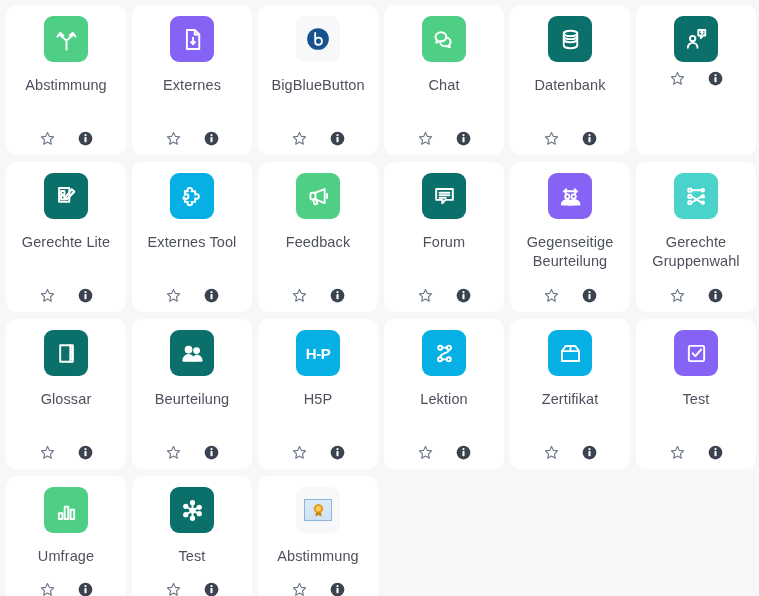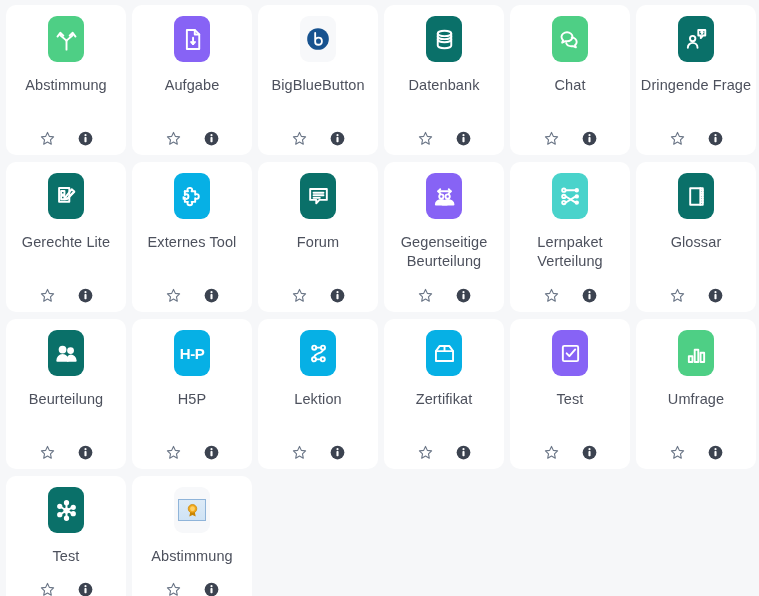--- a/index.html
+++ b/index.html
@@ -22,21 +22,21 @@
     border-radius: 10px;
     padding: 11px 4px 8px 4px;
     display: flex;
     flex-direction: column;
     align-items: center;
     min-height: 150px;
     cursor: pointer;
   }
   .card.short { min-height: 130px; }
   .icon-wrap {
-    width: 36px; height: 46px;
+    width: 44px; height: 46px;
     border-radius: 9px;
     display: flex; align-items: center; justify-content: center;
     flex: 0 0 auto;
   }
   .icon-wrap svg { display: block; }
   .label {
     margin-top: 14px;
     font-size: 14.5px;
     line-height: 19px;
     color: #4d515d;
@@ -103,21 +103,21 @@
         <span>
           <svg width="27" height="27" viewBox="0 0 24 24" fill="none" stroke="#fff" stroke-width="1.7" stroke-linecap="round" stroke-linejoin="round">
             <path d="M7 3.5h7l4 4v13H7z"></path>
             <path d="M14 3.5v4h4"></path>
             <path d="M12.5 10.5v5.5"></path>
             <path d="M12.5 16 L10.8 14.2"></path>
             <path d="M12.5 16 L14.2 14.2"></path>
           </svg>
         </span>
       </div>
-      <div class="label">Aufgabe</div>
+      <div class="label">Externes</div>
       <div class="actions">
         <span class="act star" title="star-outline"><svg viewBox="0 0 24 24" fill="none" stroke="#6b7687" stroke-width="1.6" stroke-linejoin="round">
             <path d="M12 3.4l2.6 5.6 6 .75-4.4 4.2 1.15 6.05L12 17.1l-5.35 2.9L7.8 13.95 3.4 9.75l6-.75z"></path>
           </svg></span>
         <span class="act info" title="info-circle"><svg viewBox="0 0 24 24">
             <circle cx="12" cy="12" r="11" fill="#3c4350"></circle>
             <circle cx="12" cy="6.6" r="1.7" fill="#fff"></circle>
             <rect x="10.3" y="9.6" width="3.4" height="8.4" rx="1.1" fill="#fff"></rect>
           </svg></span>
       </div>
@@ -125,20 +125,41 @@
     <div class="card">
       <div class="icon-wrap" style="background:#f7f8fa">
         <span>
           <svg width="26" height="26" viewBox="0 0 24 24">
             <circle cx="12" cy="12" r="10" fill="#17528f"></circle>
             <path d="M9.4 6.5v8.2c0 1.6 1.3 2.6 2.9 2.6 1.9 0 3.3-1.4 3.3-3.3s-1.4-3.2-3.2-3.2c-.9 0-1.6.3-2.1.8" fill="none" stroke="#fff" stroke-width="1.7" stroke-linecap="round"></path>
           </svg>
         </span>
       </div>
       <div class="label">BigBlueButton</div>
+      <div class="actions">
+        <span class="act star" title="star-outline"><svg viewBox="0 0 24 24" fill="none" stroke="#6b7687" stroke-width="1.6" stroke-linejoin="round">
+            <path d="M12 3.4l2.6 5.6 6 .75-4.4 4.2 1.15 6.05L12 17.1l-5.35 2.9L7.8 13.95 3.4 9.75l6-.75z"></path>
+          </svg></span>
+        <span class="act info" title="info-circle"><svg viewBox="0 0 24 24">
+            <circle cx="12" cy="12" r="11" fill="#3c4350"></circle>
+            <circle cx="12" cy="6.6" r="1.7" fill="#fff"></circle>
+            <rect x="10.3" y="9.6" width="3.4" height="8.4" rx="1.1" fill="#fff"></rect>
+          </svg></span>
+      </div>
+    </div>
+    <div class="card">
+      <div class="icon-wrap" style="background:#4ecf85">
+        <span>
+          <svg width="27" height="27" viewBox="0 0 24 24" fill="none" stroke="#fff" stroke-width="1.7" stroke-linecap="round" stroke-linejoin="round">
+            <path d="M4 9.6c0-2.2 2.2-4 4.9-4s4.9 1.8 4.9 4-2.2 4-4.9 4c-.5 0-1-.05-1.4-.15L4.6 14.8l.8-2.2C4.5 11.85 4 10.8 4 9.6z"></path>
+            <path d="M13.1 10.2c2.5.25 4.4 1.95 4.4 4 0 1.1-.55 2.1-1.45 2.8l.75 2-2.6-1.15c-.45.1-.9.15-1.4.15-2.2 0-4.05-1.2-4.65-2.85"></path>
+          </svg>
+        </span>
+      </div>
+      <div class="label">Chat</div>
       <div class="actions">
         <span class="act star" title="star-outline"><svg viewBox="0 0 24 24" fill="none" stroke="#6b7687" stroke-width="1.6" stroke-linejoin="round">
             <path d="M12 3.4l2.6 5.6 6 .75-4.4 4.2 1.15 6.05L12 17.1l-5.35 2.9L7.8 13.95 3.4 9.75l6-.75z"></path>
           </svg></span>
         <span class="act info" title="info-circle"><svg viewBox="0 0 24 24">
             <circle cx="12" cy="12" r="11" fill="#3c4350"></circle>
             <circle cx="12" cy="6.6" r="1.7" fill="#fff"></circle>
             <rect x="10.3" y="9.6" width="3.4" height="8.4" rx="1.1" fill="#fff"></rect>
           </svg></span>
       </div>
@@ -148,41 +169,20 @@
         <span>
           <svg width="27" height="27" viewBox="0 0 24 24" fill="none" stroke="#fff" stroke-width="1.7" stroke-linecap="round" stroke-linejoin="round">
             <ellipse cx="12" cy="6.6" rx="6" ry="2.4"></ellipse>
             <path d="M6 6.6v10.8c0 1.3 2.7 2.4 6 2.4s6-1.1 6-2.4V6.6"></path>
             <path d="M6 12c0 1.3 2.7 2.4 6 2.4s6-1.1 6-2.4"></path>
             <path d="M6 9.3c0 1.3 2.7 2.4 6 2.4s6-1.1 6-2.4"></path>
           </svg>
         </span>
       </div>
       <div class="label">Datenbank</div>
-      <div class="actions">
-        <span class="act star" title="star-outline"><svg viewBox="0 0 24 24" fill="none" stroke="#6b7687" stroke-width="1.6" stroke-linejoin="round">
-            <path d="M12 3.4l2.6 5.6 6 .75-4.4 4.2 1.15 6.05L12 17.1l-5.35 2.9L7.8 13.95 3.4 9.75l6-.75z"></path>
-          </svg></span>
-        <span class="act info" title="info-circle"><svg viewBox="0 0 24 24">
-            <circle cx="12" cy="12" r="11" fill="#3c4350"></circle>
-            <circle cx="12" cy="6.6" r="1.7" fill="#fff"></circle>
-            <rect x="10.3" y="9.6" width="3.4" height="8.4" rx="1.1" fill="#fff"></rect>
-          </svg></span>
-      </div>
-    </div>
-    <div class="card">
-      <div class="icon-wrap" style="background:#4ecf85">
-        <span>
-          <svg width="27" height="27" viewBox="0 0 24 24" fill="none" stroke="#fff" stroke-width="1.7" stroke-linecap="round" stroke-linejoin="round">
-            <path d="M4 9.6c0-2.2 2.2-4 4.9-4s4.9 1.8 4.9 4-2.2 4-4.9 4c-.5 0-1-.05-1.4-.15L4.6 14.8l.8-2.2C4.5 11.85 4 10.8 4 9.6z"></path>
-            <path d="M13.1 10.2c2.5.25 4.4 1.95 4.4 4 0 1.1-.55 2.1-1.45 2.8l.75 2-2.6-1.15c-.45.1-.9.15-1.4.15-2.2 0-4.05-1.2-4.65-2.85"></path>
-          </svg>
-        </span>
-      </div>
-      <div class="label">Chat</div>
       <div class="actions">
         <span class="act star" title="star-outline"><svg viewBox="0 0 24 24" fill="none" stroke="#6b7687" stroke-width="1.6" stroke-linejoin="round">
             <path d="M12 3.4l2.6 5.6 6 .75-4.4 4.2 1.15 6.05L12 17.1l-5.35 2.9L7.8 13.95 3.4 9.75l6-.75z"></path>
           </svg></span>
         <span class="act info" title="info-circle"><svg viewBox="0 0 24 24">
             <circle cx="12" cy="12" r="11" fill="#3c4350"></circle>
             <circle cx="12" cy="6.6" r="1.7" fill="#fff"></circle>
             <rect x="10.3" y="9.6" width="3.4" height="8.4" rx="1.1" fill="#fff"></rect>
           </svg></span>
       </div>
@@ -192,21 +192,20 @@
         <span>
           <svg width="27" height="27" viewBox="0 0 24 24" fill="none" stroke="#fff" stroke-width="1.7" stroke-linecap="round" stroke-linejoin="round">
             <circle cx="8.6" cy="11.2" r="2.4"></circle>
             <path d="M4.3 19.3c0-2.6 1.9-4.3 4.3-4.3s4.3 1.7 4.3 4.3"></path>
             <path d="M13.6 3.6h6.2v4.9h-2.1l-1.9 2.2v-2.2h-2.2z"></path>
             <path d="M16 5.3c.35-.45 1.6-.45 1.6.35 0 .6-.75.6-.75 1.25"></path>
             <circle cx="16.85" cy="7.6" r=".45" fill="#fff" stroke="none"></circle>
           </svg>
         </span>
       </div>
-      <div class="label">Dringende Frage</div>
       <div class="actions">
         <span class="act star" title="star-outline"><svg viewBox="0 0 24 24" fill="none" stroke="#6b7687" stroke-width="1.6" stroke-linejoin="round">
             <path d="M12 3.4l2.6 5.6 6 .75-4.4 4.2 1.15 6.05L12 17.1l-5.35 2.9L7.8 13.95 3.4 9.75l6-.75z"></path>
           </svg></span>
         <span class="act info" title="info-circle"><svg viewBox="0 0 24 24">
             <circle cx="12" cy="12" r="11" fill="#3c4350"></circle>
             <circle cx="12" cy="6.6" r="1.7" fill="#fff"></circle>
             <rect x="10.3" y="9.6" width="3.4" height="8.4" rx="1.1" fill="#fff"></rect>
           </svg></span>
       </div>
@@ -241,20 +240,43 @@
           <svg width="27" height="27" viewBox="0 0 24 24" fill="none" stroke="#fff" stroke-width="1.7" stroke-linecap="round" stroke-linejoin="round">
             <path d="M9.6 4.3c1.2 0 2.1.8 2.1 1.8 0 .5-.2.9-.5 1.2h3.2v3.1c.3-.3.8-.5 1.3-.5 1.1 0 1.9.9 1.9 2.1s-.8 2.1-1.9 2.1c-.5 0-1-.2-1.3-.5v3.2h-3.2c.3.3.5.7.5 1.2 0 1-.9 1.8-2.1 1.8s-2.1-.8-2.1-1.8c0-.5.2-.9.5-1.2H5.2v-3.2c-.35.3-.8.5-1.3.5"></path>
             <path d="M5.2 13.1c-.5 0-1-.2-1.3-.5"></path>
             <path d="M5.2 7.3h2.8c-.3-.3-.5-.7-.5-1.2 0-1 .9-1.8 2.1-1.8"></path>
             <path d="M5.2 7.3v3.2"></path>
             <path d="M5.2 10.5c.35-.3.8-.5 1.3-.5 1.1 0 1.9.9 1.9 2.1s-.8 2.1-1.9 2.1"></path>
           </svg>
         </span>
       </div>
       <div class="label">Externes Tool</div>
+      <div class="actions">
+        <span class="act star" title="star-outline"><svg viewBox="0 0 24 24" fill="none" stroke="#6b7687" stroke-width="1.6" stroke-linejoin="round">
+            <path d="M12 3.4l2.6 5.6 6 .75-4.4 4.2 1.15 6.05L12 17.1l-5.35 2.9L7.8 13.95 3.4 9.75l6-.75z"></path>
+          </svg></span>
+        <span class="act info" title="info-circle"><svg viewBox="0 0 24 24">
+            <circle cx="12" cy="12" r="11" fill="#3c4350"></circle>
+            <circle cx="12" cy="6.6" r="1.7" fill="#fff"></circle>
+            <rect x="10.3" y="9.6" width="3.4" height="8.4" rx="1.1" fill="#fff"></rect>
+          </svg></span>
+      </div>
+    </div>
+    <div class="card">
+      <div class="icon-wrap" style="background:#4ecf85">
+        <span>
+          <svg width="27" height="27" viewBox="0 0 24 24" fill="none" stroke="#fff" stroke-width="1.7" stroke-linecap="round" stroke-linejoin="round">
+            <path d="M17.5 5.4v12.4L9.3 14.6V8.6z"></path>
+            <path d="M9.3 8.6H6.4a1.6 1.6 0 0 0-1.6 1.6v2.8a1.6 1.6 0 0 0 1.6 1.6h2.9"></path>
+            <path d="M7.3 14.6l1.1 4.4 2.6-.6-1-3.8"></path>
+            <path d="M19.6 9.8v3.6"></path>
+          </svg>
+        </span>
+      </div>
+      <div class="label">Feedback</div>
       <div class="actions">
         <span class="act star" title="star-outline"><svg viewBox="0 0 24 24" fill="none" stroke="#6b7687" stroke-width="1.6" stroke-linejoin="round">
             <path d="M12 3.4l2.6 5.6 6 .75-4.4 4.2 1.15 6.05L12 17.1l-5.35 2.9L7.8 13.95 3.4 9.75l6-.75z"></path>
           </svg></span>
         <span class="act info" title="info-circle"><svg viewBox="0 0 24 24">
             <circle cx="12" cy="12" r="11" fill="#3c4350"></circle>
             <circle cx="12" cy="6.6" r="1.7" fill="#fff"></circle>
             <rect x="10.3" y="9.6" width="3.4" height="8.4" rx="1.1" fill="#fff"></rect>
           </svg></span>
       </div>
@@ -317,21 +339,21 @@
             <circle cx="17.6" cy="6.4" r="1.1" fill="#fff"></circle>
             <circle cx="6.1" cy="11.9" r="1.5"></circle>
             <circle cx="6.1" cy="17.4" r="1.5"></circle>
             <path d="M7.8 12 L16.3 17.2"></path>
             <path d="M7.8 17.3 L16.3 12.1"></path>
             <circle cx="17.6" cy="11.9" r="1.1" fill="#fff"></circle>
             <circle cx="17.6" cy="17.4" r="1.1" fill="#fff"></circle>
           </svg>
         </span>
       </div>
-      <div class="label">Lernpaket Verteilung</div>
+      <div class="label">Gerechte Gruppenwahl</div>
       <div class="actions">
         <span class="act star" title="star-outline"><svg viewBox="0 0 24 24" fill="none" stroke="#6b7687" stroke-width="1.6" stroke-linejoin="round">
             <path d="M12 3.4l2.6 5.6 6 .75-4.4 4.2 1.15 6.05L12 17.1l-5.35 2.9L7.8 13.95 3.4 9.75l6-.75z"></path>
           </svg></span>
         <span class="act info" title="info-circle"><svg viewBox="0 0 24 24">
             <circle cx="12" cy="12" r="11" fill="#3c4350"></circle>
             <circle cx="12" cy="6.6" r="1.7" fill="#fff"></circle>
             <rect x="10.3" y="9.6" width="3.4" height="8.4" rx="1.1" fill="#fff"></rect>
           </svg></span>
       </div>

